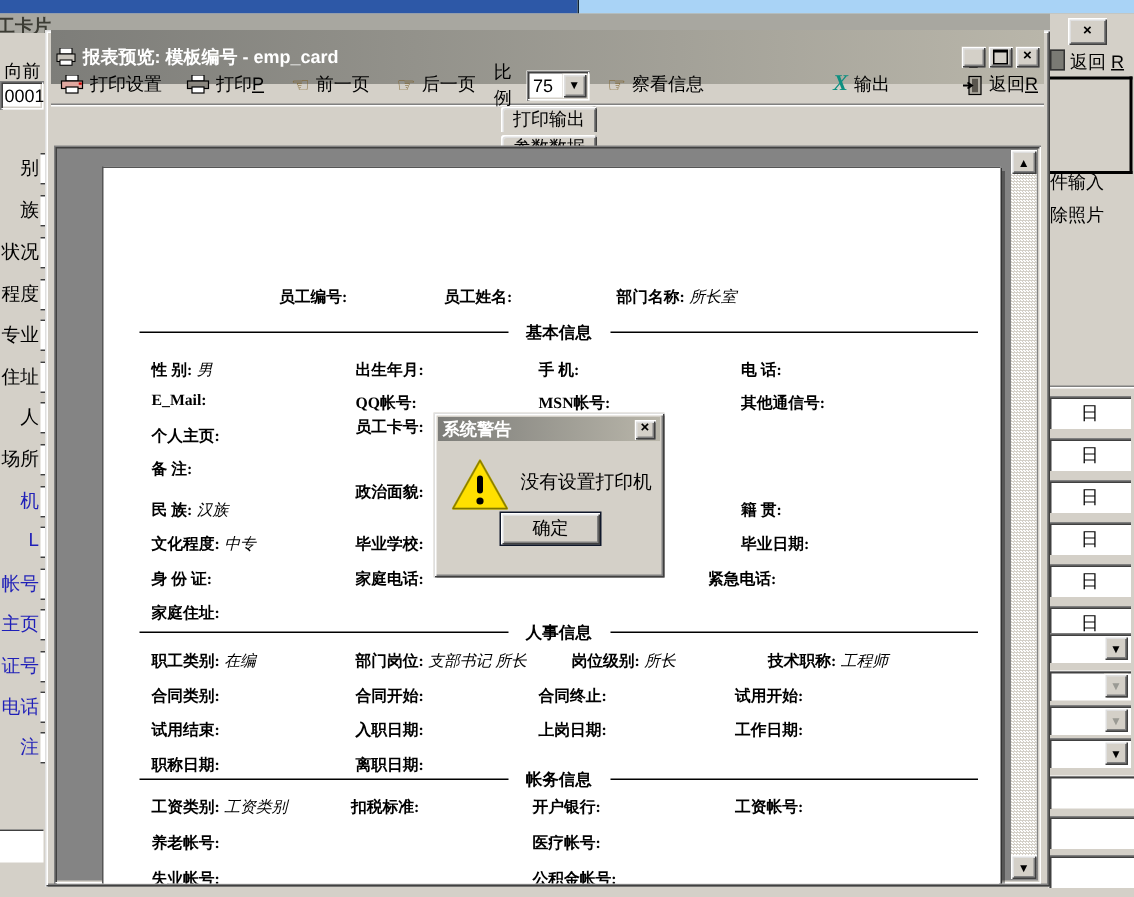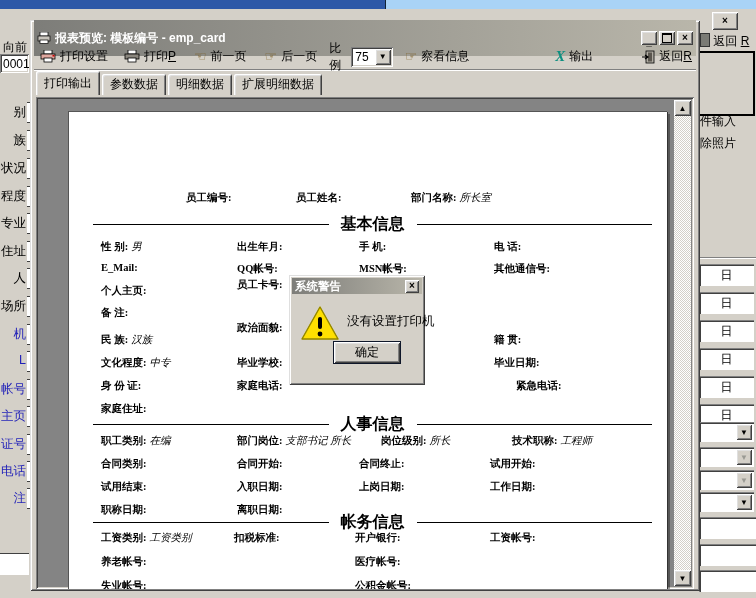--- a/index.html
+++ b/index.html
@@ -22,21 +22,21 @@
     box-shadow:inset 1px 1px 0 #ffffff,inset -1px 0 0 #404040,inset 2px 2px 0 #dfdfdf,inset -2px 0 0 #808080;
     border-top-left-radius:2px;border-top-right-radius:2px;}
   .tab.active{height:24px;margin-top:-3px;z-index:3;font-weight:normal;}
 
   .page{background:#fff;box-shadow:1px 1px 0 #333,3px 3px 0 rgba(0,0,0,0.35);border-left:1px solid #555;border-top:1px solid #555;}
   .rpt{font-family:"Liberation Serif",serif;font-size:10.5px;}
   .rpt .cell{position:absolute;white-space:nowrap;}
   .rpt .lab{font-weight:bold;}
   .rpt .val{font-weight:normal;font-style:italic;margin-left:3px;}
   .rpt .secline{flex:1;border-top:1.5px solid #000;}
-  .rpt .sect{position:absolute;left:24px;right:15px;display:flex;align-items:center;gap:12px;font-weight:bold;font-size:16px;}
+  .rpt .sect{position:absolute;left:24px;right:15px;display:flex;align-items:center;gap:12px;font-weight:bold;font-size:11px;}
   .rpt-title{position:absolute;left:0;right:0;text-align:center;font-size:15px;font-weight:bold;text-decoration:underline;letter-spacing:3px;}
 
   .leftlabel{position:absolute;right:4px;white-space:nowrap;font-size:12.5px;}
   .leftlabel.blue{color:#1f1fb8;}
   .sliver{position:absolute;left:27px;width:3px;height:19px;background:#fff;border-top:1px solid #404040;border-bottom:1px solid #404040;}
 
   .datefield{position:absolute;left:699px;width:55px;height:22px;background:#fff;
     box-shadow:inset 1px 1px 0 #808080,inset 2px 2px 0 #404040;display:flex;align-items:center;justify-content:center;font-size:12px;}
   .combo{position:absolute;left:699px;width:55px;height:20px;background:#fff;
     box-shadow:inset 1px 1px 0 #808080,inset 2px 2px 0 #404040;}
@@ -50,20 +50,23 @@
   .excel-x{color:#0e8f80;font-family:"Liberation Serif",serif;font-weight:bold;font-style:italic;font-size:15px;line-height:13px;}
   .hand{font-size:14px;line-height:13px;color:#7a5c20;}
 </style>
 </head>
 <body>
 
 <div class="screen">
 
   <div class="abs" style="left:0;top:0;width:385px;height:9px;background:#2d58a7;"></div>
   <div class="abs" style="left:385px;top:0;width:371px;height:9px;background:#a9d3f6;border-left:1px solid #123;"></div>
+  <div class="abs" style="left:0;top:9px;width:756px;height:13px;background:#a8a7a0;color:#3c3c34;font-weight:bold;overflow:hidden;">
+    <span class="abs" style="left:-2px;top:0;">工卡片</span>
+  </div>
 
   <div class="abs" style="left:0;top:22px;width:30px;height:576px;background:#d4d0c8;">
     <div class="abs" style="left:3px;top:17px;white-space:nowrap;text-align:right;">向前</div>
     <div class="abs fieldw" style="left:0;top:32px;width:29px;height:19px;overflow:hidden;">
       <span class="abs" style="left:3px;top:3px;">0001</span>
     </div>
     <div id="left-form-labels" style="position:absolute;left:0;top:0;width:30px;height:576px;">
         <div class="leftlabel" style="top: 82px;">别</div>
         <div class="sliver" style="top: 80px;"></div>
         <div class="leftlabel" style="top: 110px;">族</div>
@@ -197,21 +200,21 @@
       <div class="toolbtn" style="margin-left:40px;">
         <svg width="14" height="14" viewBox="0 0 14 14">
           <rect x="5" y="1" width="8" height="12" fill="#b0aca2" stroke="#000" stroke-width="0.8"></rect>
           <rect x="7" y="2.5" width="4" height="9" fill="#5a564e"></rect>
           <path d="M1 7 h5 M4 5 l3 2 -3 2" stroke="#000" stroke-width="1.2" fill="none"></path>
         </svg>
         <span><span>返回</span><u>R</u></span>
       </div>
     </div>
 
-    <div class="abs" style="left:4px;top:54px;right:4px;height:23px;display:flex;align-items:flex-start;gap:2px;padding-left:2px;">
+    <div class="abs" style="left:4px;top:54px;right:4px;height:23px;display:flex;align-items:center;gap:2px;padding-left:2px;flex-direction:column;">
       <div class="tab active">打印输出</div>
       <div class="tab">参数数据</div>
       <div class="tab">明细数据</div>
       <div class="tab">扩展明细数据</div>
     </div>
 
     <div class="abs sunken" style="left:6px;top:77px;width:658px;height:492px;background:#848484;overflow:hidden;">
 
       <div class="page rpt abs" id="report-page" style="left:32px;top:14px;width:598px;height:478px;overflow:hidden;">
           <div class="cell" style="left: 117px; top: 79px;"><span class="lab">员工编号:</span></div>
@@ -229,21 +232,21 @@
           <div class="cell" style="left: 168px; top: 166px;"><span class="lab">员工卡号:</span></div>
           <div class="cell" style="left: 32px; top: 194px;"><span class="lab">备    注:</span></div>
           <div class="cell" style="left: 32px; top: 221px;"><span class="lab">民    族:</span><span class="val">汉族</span></div>
           <div class="cell" style="left: 168px; top: 209px;"><span class="lab">政治面貌:</span></div>
           <div class="cell" style="left: 425px; top: 221px;"><span class="lab">籍    贯:</span></div>
           <div class="cell" style="left: 32px; top: 244px;"><span class="lab">文化程度:</span><span class="val">中专</span></div>
           <div class="cell" style="left: 168px; top: 244px;"><span class="lab">毕业学校:</span></div>
           <div class="cell" style="left: 425px; top: 244px;"><span class="lab">毕业日期:</span></div>
           <div class="cell" style="left: 32px; top: 267px;"><span class="lab">身 份 证:</span></div>
           <div class="cell" style="left: 168px; top: 267px;"><span class="lab">家庭电话:</span></div>
-          <div class="cell" style="left: 447px; top: 267px; text-align: center;"><span class="lab">紧急电话:</span></div>
+          <div class="cell" style="left: 403px; top: 267px; text-align: center;"><span class="lab">紧急电话:</span></div>
           <div class="cell" style="left: 32px; top: 290px;"><span class="lab">家庭住址:</span></div>
           <div class="cell" style="left: 32px; top: 322px;"><span class="lab">职工类别:</span><span class="val">在编</span></div>
           <div class="cell" style="left: 168px; top: 322px;"><span class="lab">部门岗位:</span><span class="val">支部书记 所长</span></div>
           <div class="cell" style="left: 312px; top: 322px;"><span class="lab">岗位级别:</span><span class="val">所长</span></div>
           <div class="cell" style="left: 443px; top: 322px;"><span class="lab">技术职称:</span><span class="val">工程师</span></div>
           <div class="cell" style="left: 32px; top: 345px;"><span class="lab">合同类别:</span></div>
           <div class="cell" style="left: 168px; top: 345px;"><span class="lab">合同开始:</span></div>
           <div class="cell" style="left: 290px; top: 345px;"><span class="lab">合同终止:</span></div>
           <div class="cell" style="left: 421px; top: 345px;"><span class="lab">试用开始:</span></div>
           <div class="cell" style="left: 32px; top: 368px;"><span class="lab">试用结束:</span></div>
@@ -277,21 +280,21 @@
           </div>
         </div>
 
       <div class="abs scroll-track" style="right:3px;top:3px;width:17px;bottom:3px;">
         <div class="btn" style="position:absolute;top:0;left:0;right:0;height:16px;font-size:8px;color:#000;">▲</div>
         <div class="btn" style="position:absolute;bottom:0;left:0;right:0;height:16px;font-size:8px;color:#000;">▼</div>
       </div>
     </div>
   </div>
 
-  <div class="abs raised" style="left:289px;top:275px;width:136px;height:110px;z-index:20;">
+  <div class="abs raised" style="left:289px;top:275px;width:154px;height:110px;z-index:20;">
     <div class="abs titlebar-inactive" style="left:3px;top:3px;right:3px;height:16px;font-size:11.5px;">
       <span style="flex:1;">系统警告</span>
       <div class="btn tb-btn" style="width:14px;height:13px;">
           <span>×</span>
         </div>
     </div>
     <svg class="abs" style="left:11px;top:30px;" width="40" height="37" viewBox="0 0 40 37">
       <path d="M20 2 L38 34 L2 34 Z" fill="#ffe000" stroke="#b0a000" stroke-width="1.5" stroke-linejoin="round"></path>
       <path d="M20 2 L38 34 L2 34 Z" fill="none" stroke="#7a7000" stroke-width="0.6"></path>
       <rect x="18" y="12" width="4" height="12" rx="2" fill="#000"></rect>

